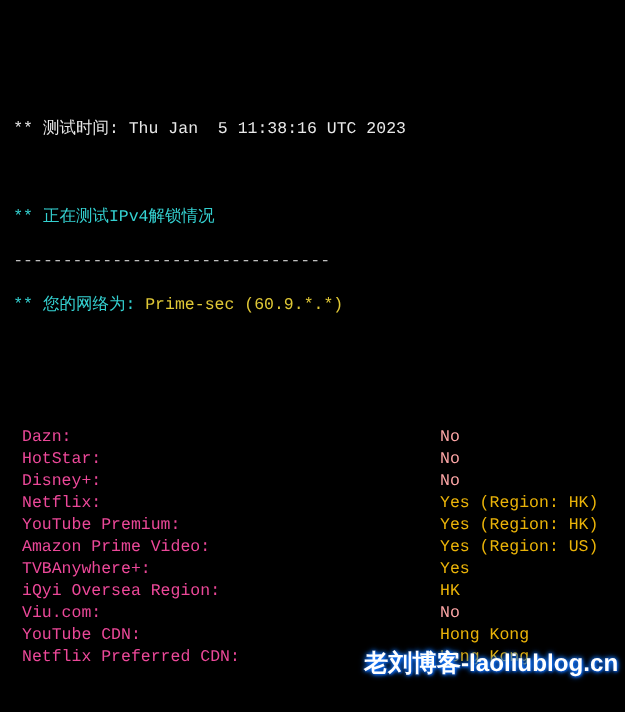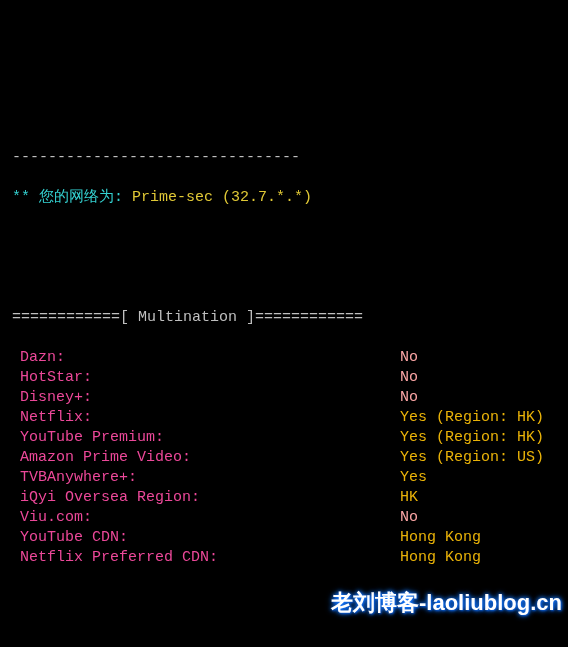--- a/index.html
+++ b/index.html
@@ -40,26 +40,27 @@
     white-space:nowrap;
     pointer-events:none;
   }
 </style>
 </head>
 <body>
 
 
 
 <div class="term">
+<div><span class="white">** 测试时间: </span><span class="white">Thu Jan  5 11:38:16 UTC 2023</span></div>
 <div>&nbsp;</div>
+<div class="cyan">** 正在测试IPv4解锁情况</div>
 <div class="gray">--------------------------------</div>
-<div><span class="cyan">** 您的网络为: </span><span class="yellow">Prime-sec (32.7.*.*)</span></div>
+<div><span class="cyan">** 您的网络为: </span><span class="yellow">Prime-sec (60.9.*.*)</span></div>
 <div>&nbsp;</div>
 <div>&nbsp;</div>
-<div class="gray">============[ Multination ]============</div>
 <div id="sect1"><div class="row"><span class="svc">Dazn:</span><span class="val red">No</span></div><div class="row"><span class="svc">HotStar:</span><span class="val red">No</span></div><div class="row"><span class="svc">Disney+:</span><span class="val red">No</span></div><div class="row"><span class="svc">Netflix:</span><span class="val green">Yes (Region: HK)</span></div><div class="row"><span class="svc">YouTube Premium:</span><span class="val green">Yes (Region: HK)</span></div><div class="row"><span class="svc">Amazon Prime Video:</span><span class="val green">Yes (Region: US)</span></div><div class="row"><span class="svc">TVBAnywhere+:</span><span class="val green">Yes</span></div><div class="row"><span class="svc">iQyi Oversea Region:</span><span class="val green">HK</span></div><div class="row"><span class="svc">Viu.com:</span><span class="val red">No</span></div><div class="row"><span class="svc">YouTube CDN:</span><span class="val green">Hong Kong</span></div><div class="row"><span class="svc">Netflix Preferred CDN:</span><span class="val green">Hong Kong</span></div></div>
 
 
 
 
 
 
 
 </div>
 

